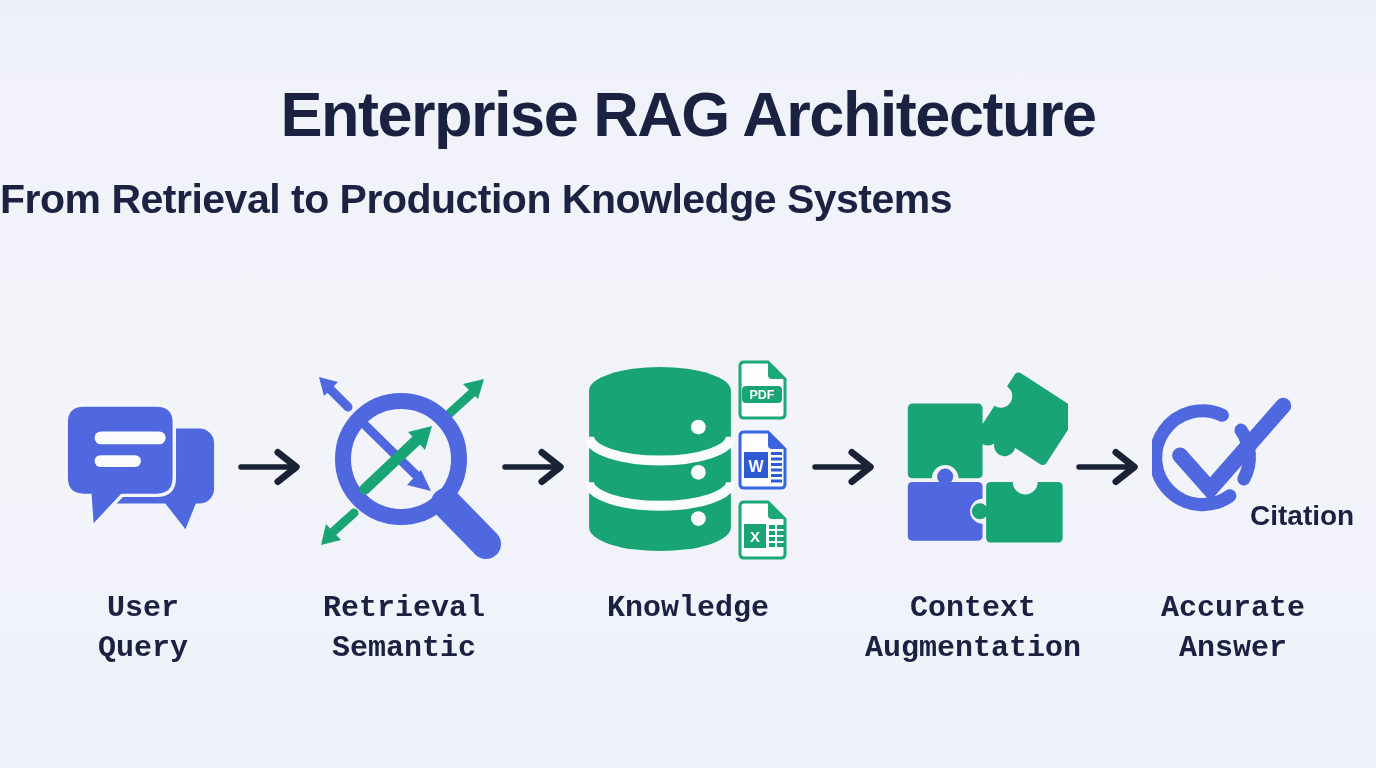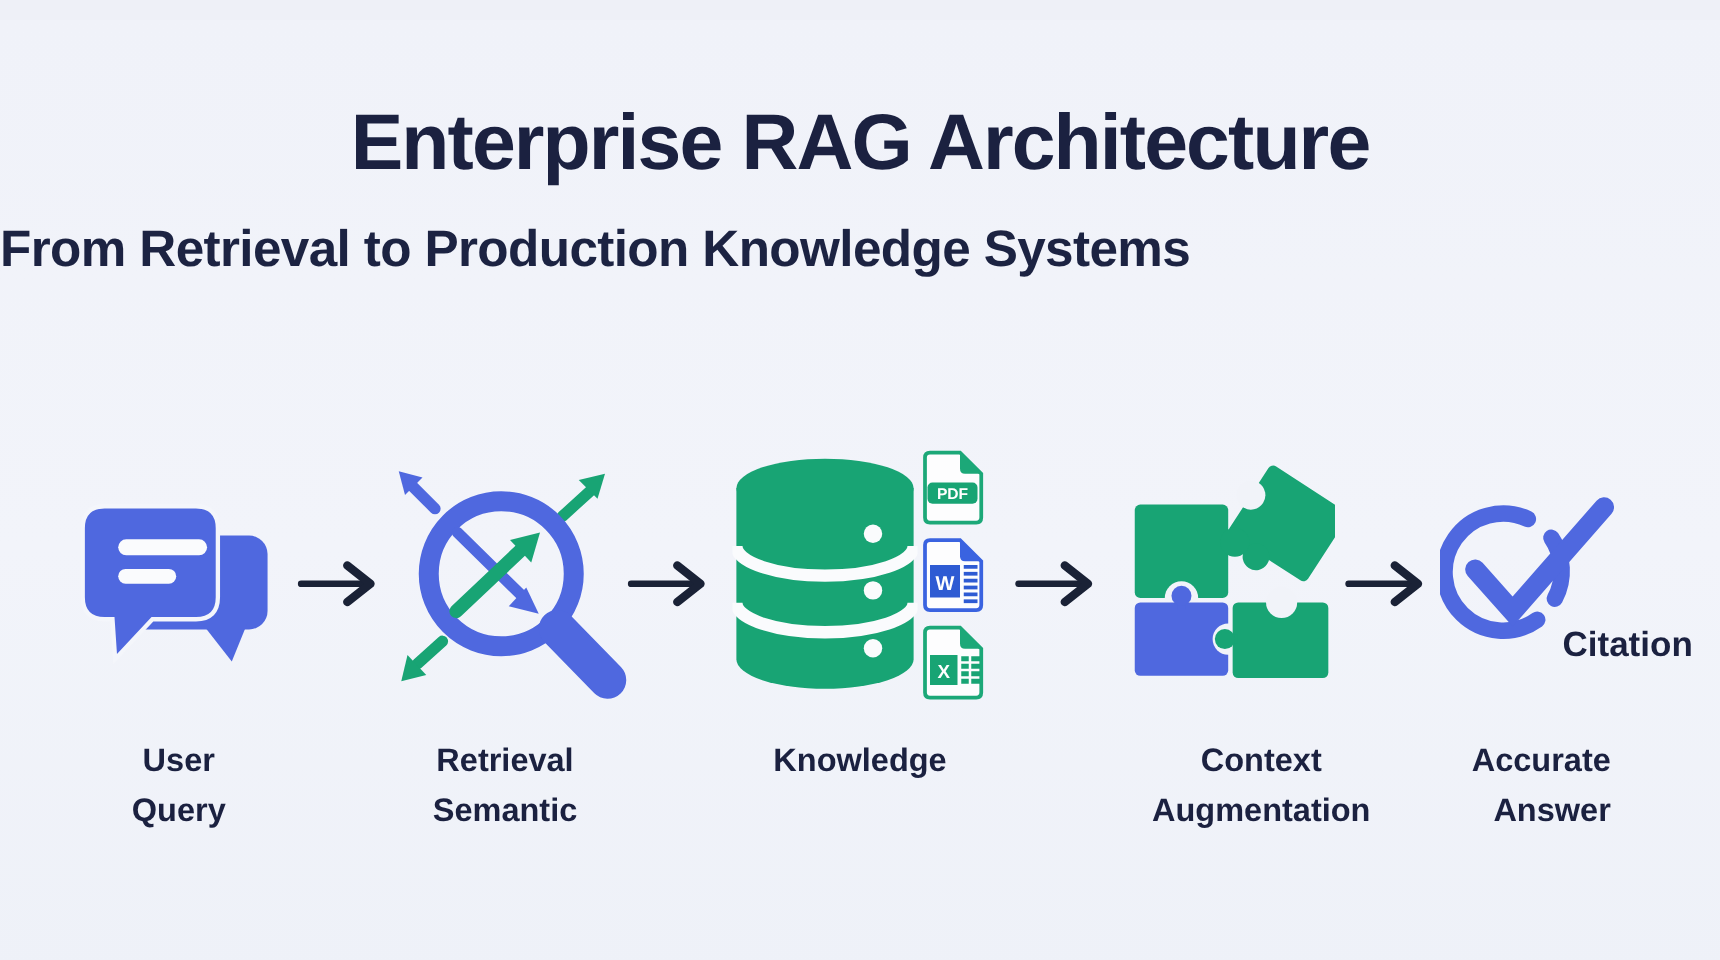--- a/index.html
+++ b/index.html
@@ -19,22 +19,22 @@
     line-height:72px;
   }
   .subtitle{
     position:absolute;left:0;top:155px;width:1376px;
     font-size:41px;font-weight:600;color:#1c2342;letter-spacing:-0.5px;
     line-height:56px;
   }
   .icon-abs{position:absolute;}
   .stage-label{
     position:absolute;top:572px;transform:translateX(-50%);
-    text-align:center;font-size:26px;font-weight:700;color:#1b2140;
-    line-height:40px;white-space:nowrap;
+    text-align:center;font-size:30px;font-weight:700;color:#1b2140;
+    line-height:40px;white-space:nowrap;font-family:Liberation Mono, monospace;
   }
   .citation{
     position:absolute;left:1250px;top:484px;
     font-size:28px;font-weight:700;color:#1b2140;
   }
   .file-stack{position:absolute;left:734px;top:343px;width:56px;}
   .file-stack svg{display:block;margin-bottom:8px;}
 </style>
 </head>
 <body>
@@ -180,21 +180,21 @@
     <rect x="58" y="126" width="8" height="8" fill="#4F68DF"></rect>
     <circle cx="62" cy="122" r="9" fill="#4F68DF"></circle>
 
     <circle cx="104" cy="161" r="14" fill="#F1F3F9"></circle>
 
     <rect x="108" y="128" width="86" height="68" rx="5" fill="#18A474"></rect>
     <rect x="102" y="157" width="10" height="8" fill="#18A474"></rect>
     <circle cx="101" cy="161" r="9" fill="#18A474"></circle>
     <circle cx="152" cy="128" r="14" fill="#F1F3F9"></circle>
   </svg>
-  <div class="stage-label" style="left:1009px;">
+  <div class="stage-label" style="left:973px;">
     <div>Context</div>
     <div>Augmentation</div>
   </div>
 
   <svg class="icon-abs" style="left:1076px;top:432px;" width="70" height="38" viewBox="0 0 72 38">
     <g stroke="#1A2236" fill="none" stroke-linecap="round" stroke-linejoin="round">
       <path d="M3 19 H57" stroke-width="5.5"></path>
       <path d="M41 4 L60 19 L41 34" stroke-width="7"></path>
     </g>
   </svg>
@@ -203,18 +203,18 @@
     <g fill="none" stroke="#4F68DF" stroke-linecap="round">
 
       <path d="M75 19 A50 50 0 1 0 83 105" stroke-width="14"></path>
 
       <path d="M95 35 A50 50 0 0 1 98 87" stroke-width="14"></path>
 
       <path d="M30 62 L62 98 L140 9" stroke-width="17"></path>
     </g>
   </svg>
   <div class="citation">Citation</div>
-  <div class="stage-label" style="left:1233px;text-align:right;">
+  <div class="stage-label" style="left:1233px;">
     <div>Accurate</div>
     <div>Answer</div>
   </div>
 
 </div>
 
 </body></html>

